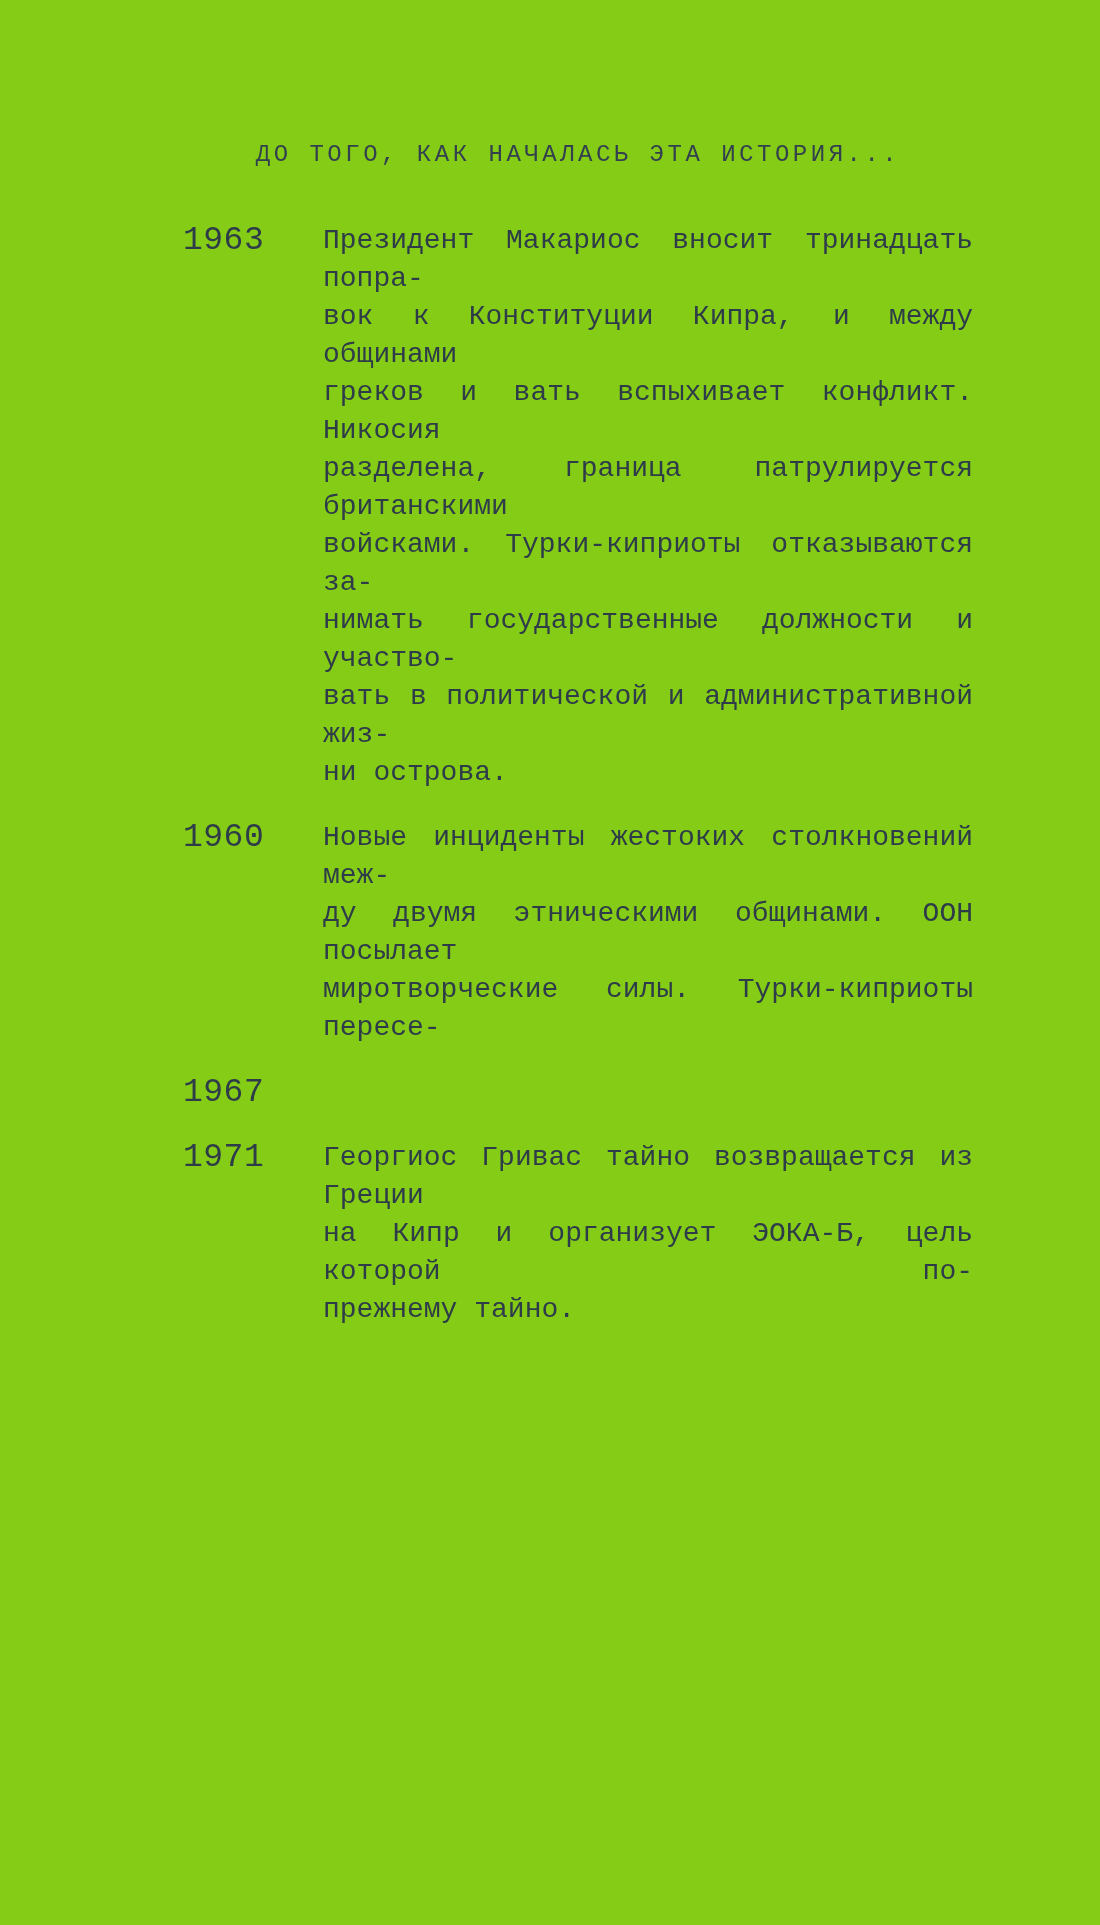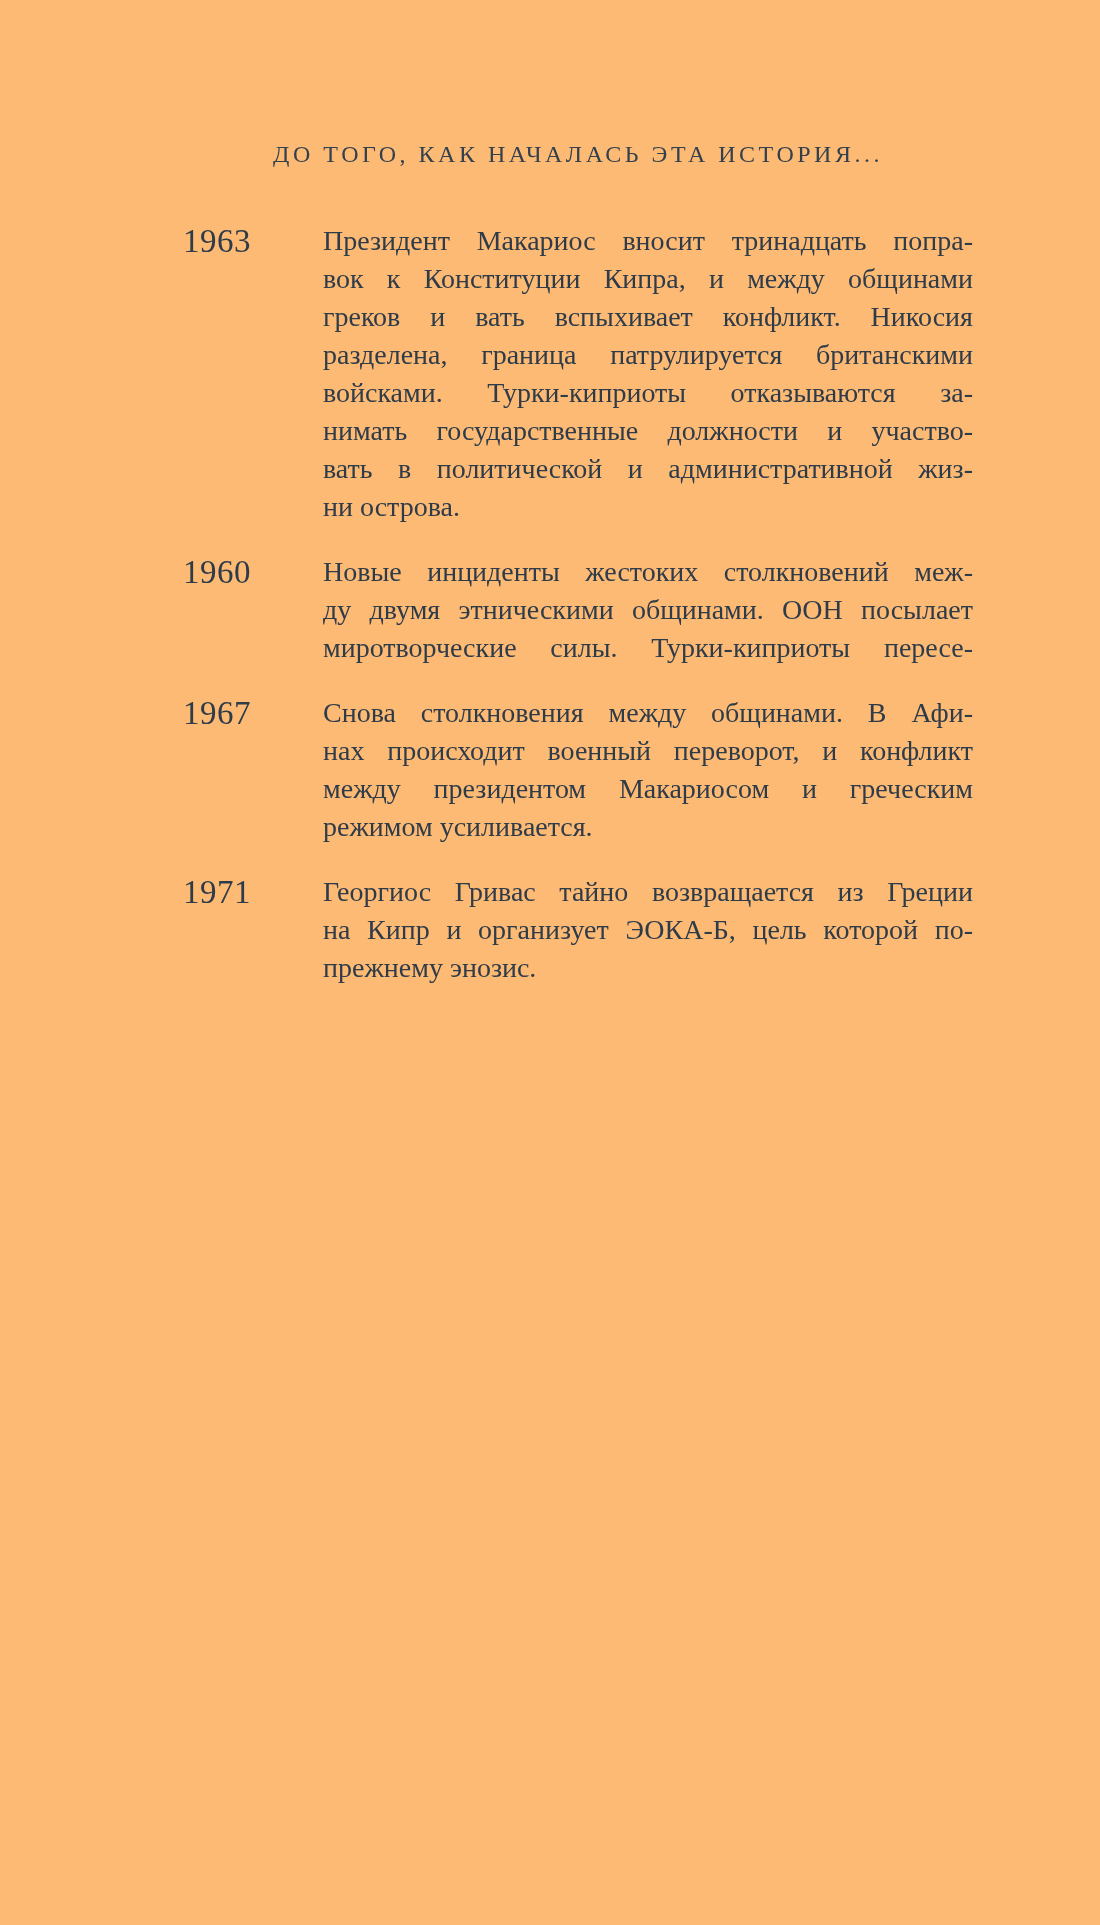--- a/index.html
+++ b/index.html
@@ -4,22 +4,22 @@
 <style>
   html, body {
     margin: 0;
     padding: 0;
     background: #ffffff;
   }
   .page {
     position: relative;
     width: 1100px;
     height: 1925px;
-    background: #fdba74;
-    font-family: Liberation Serif, serif;
+    background: #84cc16;
+    font-family: Liberation Mono, monospace;
     color: #2e3b49;
     overflow: hidden;
   }
   .content {
     position: absolute;
     left: 183px;
     top: 141px;
     width: 790px;
   }
   .title {
@@ -84,30 +84,24 @@
         <div class="entry">
           <div class="year">1960</div>
           <div class="entry-body">
             <div class="line">Новые инциденты жестоких столкновений меж-</div>
             <div class="line">ду двумя этническими общинами. ООН посылает</div>
             <div class="line">миротворческие силы. Турки-киприоты пересе-</div>
           </div>
         </div>
         <div class="entry">
           <div class="year">1967</div>
-          <div class="entry-body">
-            <div class="line">Снова столкновения между общинами. В Афи-</div>
-            <div class="line">нах происходит военный переворот, и конфликт</div>
-            <div class="line">между президентом Макариосом и греческим</div>
-            <div class="line last">режимом усиливается.</div>
-          </div>
         </div>
         <div class="entry">
           <div class="year">1971</div>
           <div class="entry-body">
             <div class="line">Георгиос Гривас тайно возвращается из Греции</div>
             <div class="line">на Кипр и организует ЭОКА-Б, цель которой по-</div>
-            <div class="line last">прежнему энозис.</div>
+            <div class="line last">прежнему тайно.</div>
           </div>
         </div>
       </div>
   </div>
 </div>
 
 </body></html>

